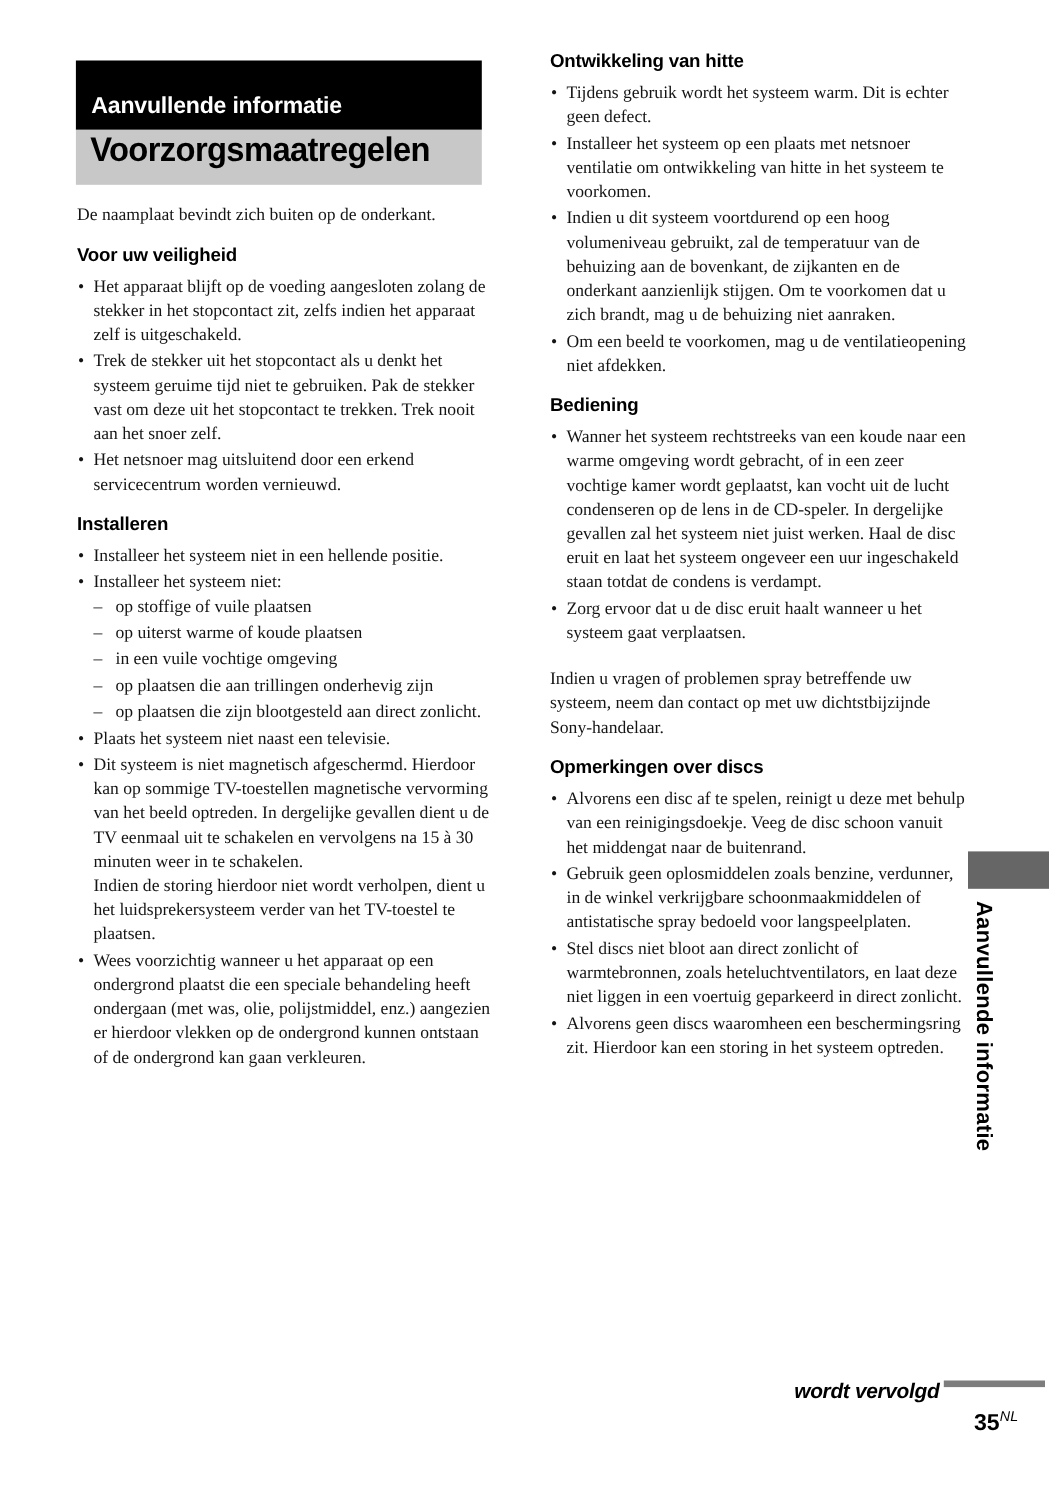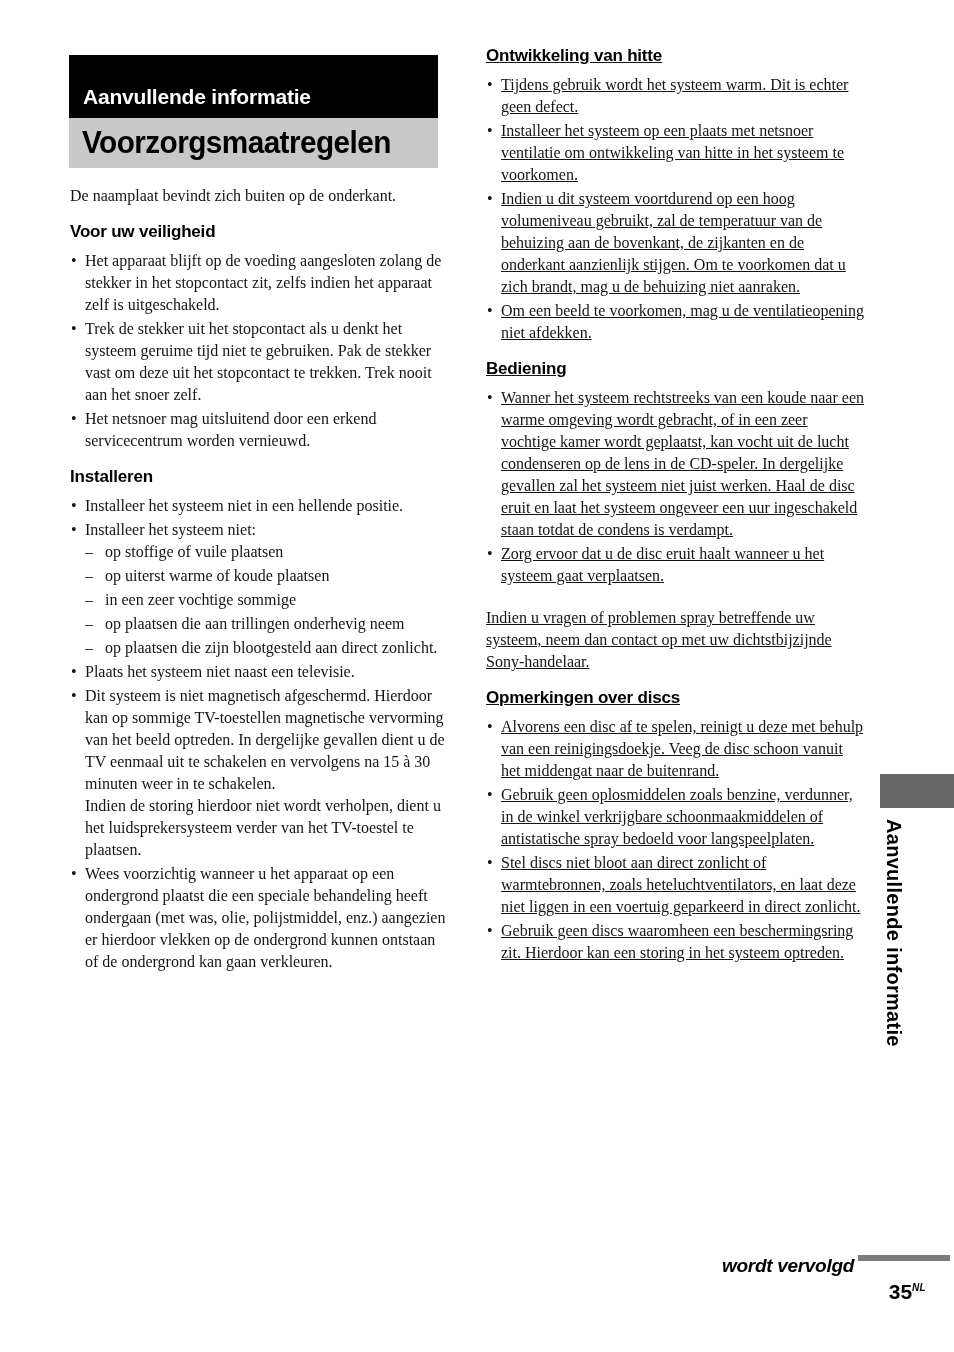--- a/index.html
+++ b/index.html
@@ -19,34 +19,34 @@
     display:flex;align-items:flex-end;
     padding:0 0 9px 14px;box-sizing:border-box;
   }
   .banner-kicker{
     font-family:"Liberation Sans", sans-serif;
     font-weight:bold;font-size:21px;color:#ffffff;
     letter-spacing:-0.2px;white-space:nowrap;
   }
   .banner-gray{
     background:#c8c8c8;height:50px;
-    display:flex;align-items:center;
+    display:flex;align-items:flex-start;
     padding-left:13px;box-sizing:border-box;
   }
   .banner-title{
     font-family:"Liberation Sans", sans-serif;
     font-weight:bold;font-size:31px;color:#000000;
     letter-spacing:-0.6px;white-space:nowrap;
     transform:scaleX(0.96);transform-origin:left center;
   }
 
   
   .col{position:absolute;font-size:16px;line-height:22px;}
   .col-left{left:70px;top:185px;width:378px;}
-  .col-right{left:486px;top:46px;width:380px;text-decoration:underline;}
+  .col-right{left:500px;top:46px;width:380px;}
 
   .intro{margin:0 0 11px 0;}
 
   h2.sec{
     font-family:"Liberation Sans", sans-serif;
     font-weight:bold;font-size:17px;line-height:20px;
     letter-spacing:-0.2px;color:#000000;
     margin:15px 0 8px 0;
   }
   .col-right h2.sec:first-child{margin-top:0;}
@@ -95,21 +95,21 @@
   .continued-line{
     width:92px;height:6px;background:#7d7d7d;margin-left:4px;
   }
   .pageno{
     position:absolute;top:1280px;right:28px;
     font-family:"Liberation Sans", sans-serif;
     font-weight:bold;font-size:21px;color:#000000;
     white-space:nowrap;
   }
   .pageno .suffix{
-    font-size:10px;font-style:italic;font-weight:bold;
+    font-size:13px;font-style:italic;font-weight:normal;
     vertical-align:8px;letter-spacing:0.3px;
   }
 </style>
 </head>
 <body>
 
 <div class="page">
 
   <div class="banner">
     <div class="banner-black">
@@ -131,22 +131,22 @@
     </ul>
 
     <h2 class="sec">Installeren</h2>
     <ul class="bullets">
       <li>Installeer het systeem niet in een hellende positie.</li>
       <li>
         <span>Installeer het systeem niet:</span>
         <ul class="dashes">
           <li>op stoffige of vuile plaatsen</li>
           <li>op uiterst warme of koude plaatsen</li>
-          <li>in een zeer vochtige sommige</li>
-          <li>op plaatsen die aan trillingen onderhevig neem</li>
+          <li>in een vuile vochtige omgeving</li>
+          <li>op plaatsen die aan trillingen onderhevig zijn</li>
           <li>op plaatsen die zijn blootgesteld aan direct zonlicht.</li>
         </ul>
       </li>
       <li>Plaats het systeem niet naast een televisie.</li>
       <li>
         <div>Dit systeem is niet magnetisch afgeschermd. Hierdoor kan op sommige TV-toestellen magnetische vervorming van het beeld optreden. In dergelijke gevallen dient u de TV eenmaal uit te schakelen en vervolgens na 15 à 30 minuten weer in te schakelen.</div>
         <div class="para2">Indien de storing hierdoor niet wordt verholpen, dient u het luidsprekersysteem verder van het TV-toestel te plaatsen.</div>
       </li>
       <li>Wees voorzichtig wanneer u het apparaat op een ondergrond plaatst die een speciale behandeling heeft ondergaan (met was, olie, polijstmiddel, enz.) aangezien er hierdoor vlekken op de ondergrond kunnen ontstaan of de ondergrond kan gaan verkleuren.</li>
     </ul>
@@ -167,21 +167,21 @@
       <li>Zorg ervoor dat u de disc eruit haalt wanneer u het systeem gaat verplaatsen.</li>
     </ul>
 
     <p class="contact">Indien u vragen of problemen spray betreffende uw systeem, neem dan contact op met uw dichtstbijzijnde Sony-handelaar.</p>
 
     <h2 class="sec">Opmerkingen over discs</h2>
     <ul class="bullets">
       <li>Alvorens een disc af te spelen, reinigt u deze met behulp van een reinigingsdoekje. Veeg de disc schoon vanuit het middengat naar de buitenrand.</li>
       <li>Gebruik geen oplosmiddelen zoals benzine, verdunner, in de winkel verkrijgbare schoonmaakmiddelen of antistatische spray bedoeld voor langspeelplaten.</li>
       <li>Stel discs niet bloot aan direct zonlicht of warmtebronnen, zoals heteluchtventilators, en laat deze niet liggen in een voertuig geparkeerd in direct zonlicht.</li>
-      <li>Gebruik geen discs waaromheen een beschermingsring zit. Hierdoor kan een storing in het systeem optreden.</li>
+      <li>Alvorens geen discs waaromheen een beschermingsring zit. Hierdoor kan een storing in het systeem optreden.</li>
     </ul>
   </div>
 
   <div class="side-tab"></div>
   <div class="side-label">Aanvullende informatie</div>
 
   <div class="continued">
     <span class="continued-text">wordt vervolgd</span>
     <span class="continued-line"></span>
   </div>

